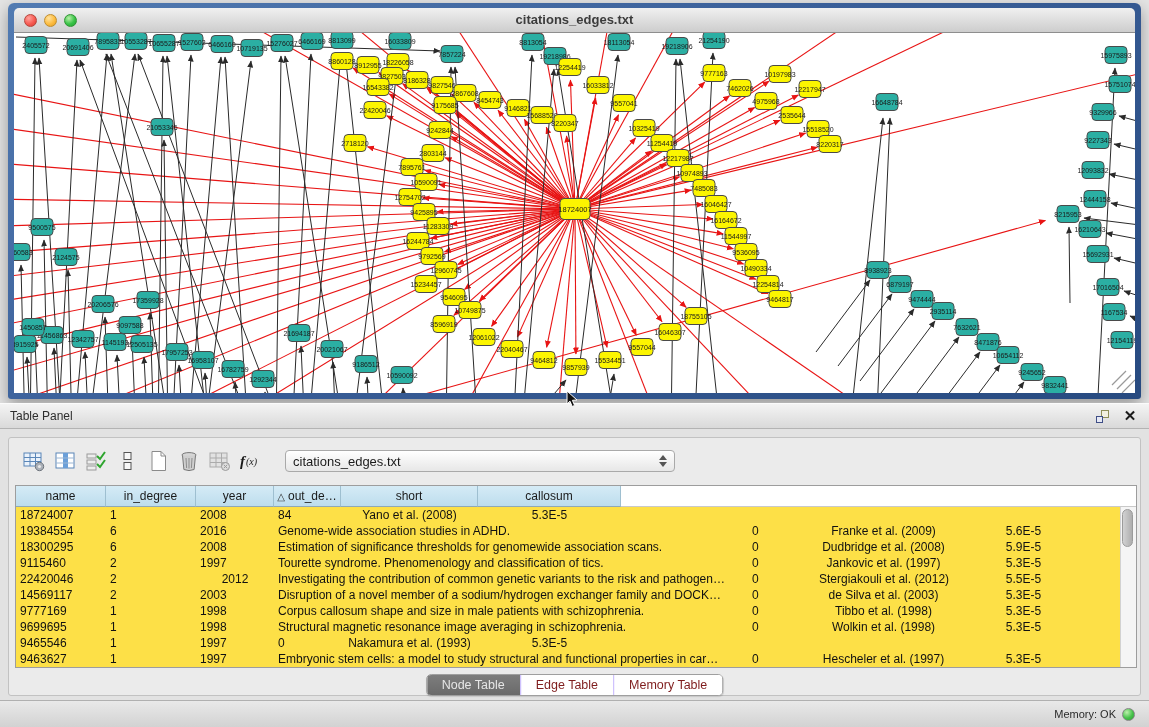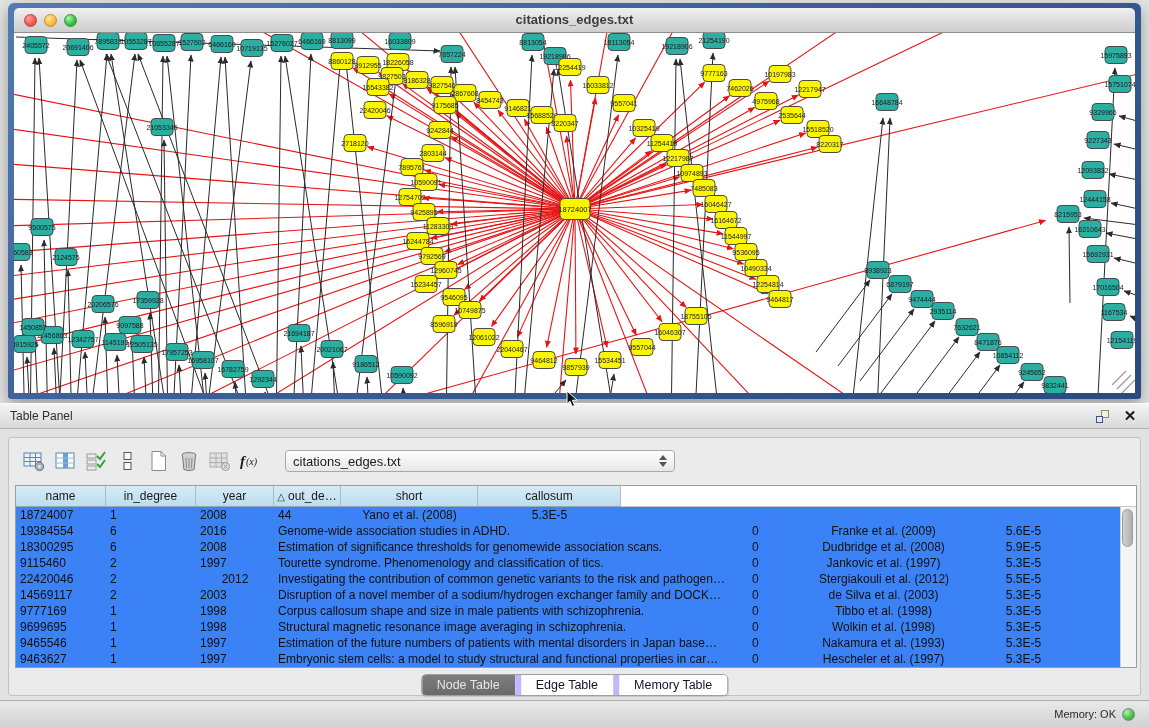--- a/index.html
+++ b/index.html
@@ -44,38 +44,38 @@
   .select{margin-left:16px;width:390px;height:22px;box-sizing:border-box;border:1px solid #a9a9a9;border-radius:4px;
     background:linear-gradient(#ffffff,#e7e7e7);box-shadow:inset 0 1px 0 #fff;
     display:flex;align-items:center;justify-content:space-between;padding:0 7px;font-size:13px;color:#1b1b1b;}
   .stepper{display:flex;flex-direction:column;gap:2px;margin-left:8px;}
   .stepper i{width:0;height:0;border-left:4px solid transparent;border-right:4px solid transparent;display:block;}
   .stepper .up{border-bottom:5px solid #555;}
   .stepper .down{border-top:5px solid #555;}
 
   
   .tblwrap{position:absolute;left:6px;top:47px;width:1122px;height:183px;box-sizing:border-box;
-    border:1px solid #9d9d9d;background:#3b82f6;overflow:hidden;}
+    border:1px solid #9d9d9d;background:#fde047;overflow:hidden;}
   .thead{display:flex;height:21px;}
   .th{box-sizing:border-box;height:21px;line-height:20px;font-size:12px;color:#1a1a1a;text-align:center;
     background:linear-gradient(#d5ebf6,#bddded);border-right:1px solid #9ebfd0;border-bottom:1px solid #8fa9b6;
     overflow:hidden;white-space:nowrap;}
   .th .sort{font-size:10px;margin-right:3px;color:#333;}
   .th-filler{box-sizing:border-box;height:21px;flex:1;background:#fff;border-bottom:1px solid #c9c9c9;}
   .tr{display:flex;height:16px;line-height:16px;}
   .td{box-sizing:border-box;padding:0 4px;font-size:12px;color:#111;overflow:hidden;white-space:nowrap;}
   .vscroll{position:absolute;right:0;top:21px;width:15px;height:160px;background:#f5f5f5;border-left:1px solid #d2d2d2;}
   .vthumb{position:absolute;left:1px;top:2px;width:11px;height:38px;border-radius:6px;
     background:linear-gradient(90deg,#d2d2d2,#aeaeae);border:1px solid #9b9b9b;box-sizing:border-box;}
 
   
   .tabs{position:absolute;left:50%;top:236px;transform:translateX(-50%);display:flex;
     border:1px solid #9f9f9f;border-radius:5px;overflow:hidden;background:#fff;box-shadow:0 1px 1px rgba(0,0,0,.12);}
-  .tab{border:none;margin:0;padding:3px 15px;font-size:12.5px;background:#fff;color:#0f172a;
-    border-left:6px solid #c4b5fd;font-family:"Liberation Sans",sans-serif;}
+  .tab{border:none;margin:0;padding:3px 15px;font-size:12.5px;background:#fff;color:#7f1d1d;
+    border-left:1px solid #c4b5fd;font-family:"Liberation Sans",sans-serif;}
   .tab:first-child{border-left:none;}
   .tab.active{background:linear-gradient(#7d7d7d,#6a6a6a);color:#e6e6e6;}
 
   
   #statusbar{position:absolute;left:0;top:700px;width:1149px;height:27px;box-sizing:border-box;
     background:linear-gradient(#e9e9e9,#d2d2d2);border-top:1px solid #b0b0b0;
     display:flex;align-items:center;justify-content:flex-end;padding-right:14px;font-size:11px;color:#2b2b2b;}
   .memdot{width:13px;height:13px;border-radius:50%;margin-left:6px;
     background:radial-gradient(circle at 35% 30%,#bdf0ac,#45c24a 55%,#2e9e33);border:1px solid #858585;box-sizing:border-box;}
 </style>
@@ -876,21 +876,21 @@
             <div class="th" style="width: 67px;"><span class="sort">△</span><span>out_de…</span></div>
             <div class="th" style="width: 137px;"><span>short</span></div>
             <div class="th" style="width: 143px;"><span>callosum</span></div>
             <div class="th-filler"></div>
           </div>
         <div id="tbody">
             <div class="tr">
               <span class="td" style="width: 90px; text-align: left;">18724007</span>
               <span class="td" style="width: 90px; text-align: left;">1</span>
               <span class="td" style="width: 78px; text-align: left;">2008</span>
-              <span class="td" style="width: 67px; text-align: left;">44</span>
+              <span class="td" style="width: 67px; text-align: left;">84</span>
               <span class="td" style="width: 137px; text-align: center;">Yano et al. (2008)</span>
               <span class="td" style="width: 143px; text-align: center;">5.3E-5</span>
             </div>
             <div class="tr">
               <span class="td" style="width: 90px; text-align: left;">19384554</span>
               <span class="td" style="width: 90px; text-align: left;">6</span>
               <span class="td" style="width: 78px; text-align: left;">2016</span>
               <span class="td" style="width: 474px; text-align: left;">Genome-wide association studies in ADHD.</span>
               <span class="td" style="width: 67px; text-align: left;">0</span>
               <span class="td" style="width: 137px; text-align: center;">Franke et al. (2009)</span>
@@ -947,21 +947,20 @@
               <span class="td" style="width: 78px; text-align: left;">1998</span>
               <span class="td" style="width: 474px; text-align: left;">Structural magnetic resonance image averaging in schizophrenia.</span>
               <span class="td" style="width: 67px; text-align: left;">0</span>
               <span class="td" style="width: 137px; text-align: center;">Wolkin et al. (1998)</span>
               <span class="td" style="width: 143px; text-align: center;">5.3E-5</span>
             </div>
             <div class="tr">
               <span class="td" style="width: 90px; text-align: left;">9465546</span>
               <span class="td" style="width: 90px; text-align: left;">1</span>
               <span class="td" style="width: 78px; text-align: left;">1997</span>
-              <span class="td" style="width: 474px; text-align: left;">Estimation of the future numbers of patients with mental disorders in Japan base…</span>
               <span class="td" style="width: 67px; text-align: left;">0</span>
               <span class="td" style="width: 137px; text-align: center;">Nakamura et al. (1993)</span>
               <span class="td" style="width: 143px; text-align: center;">5.3E-5</span>
             </div>
             <div class="tr">
               <span class="td" style="width: 90px; text-align: left;">9463627</span>
               <span class="td" style="width: 90px; text-align: left;">1</span>
               <span class="td" style="width: 78px; text-align: left;">1997</span>
               <span class="td" style="width: 474px; text-align: left;">Embryonic stem cells: a model to study structural and functional properties in car…</span>
               <span class="td" style="width: 67px; text-align: left;">0</span>

